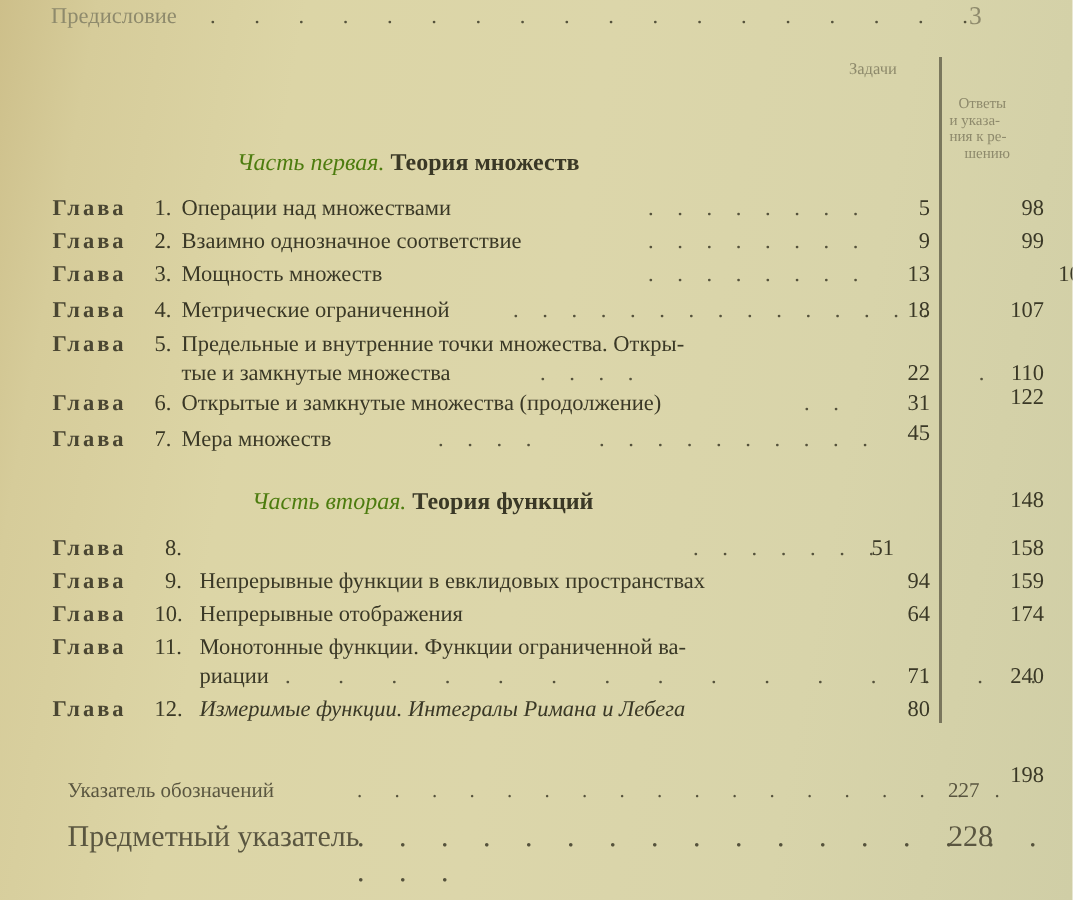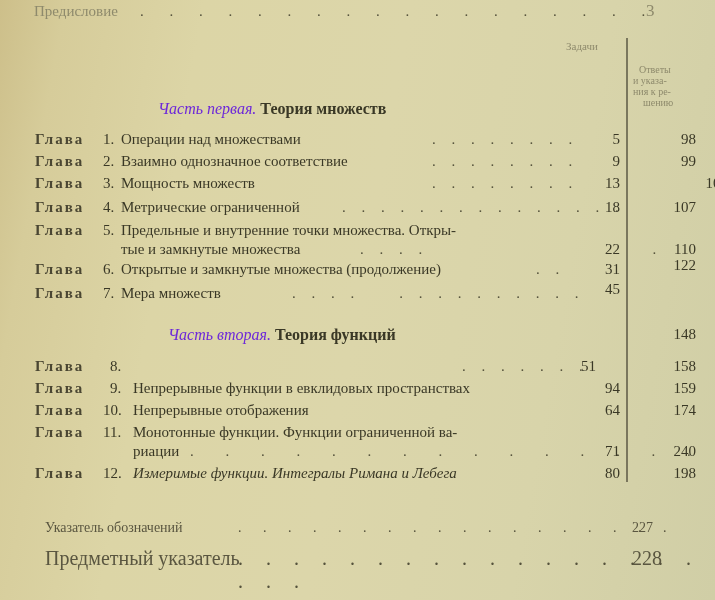--- a/index.html
+++ b/index.html
@@ -12,21 +12,21 @@
   .abs { position:absolute; white-space:nowrap; }
   .faded { color:#8e8a6c; }
   .mid { color:#5a5640;padding-left:20px; }
   .row { position:absolute; left:0; width:715px; height:20px; font-size:15px; }
   .gl { position:absolute; left:35px; letter-spacing:2px; font-weight:bold; color:#4a4632; }
   .num { position:absolute; width:40px; text-align:right; }
   .ans { position:absolute; width:50px; text-align:right; }
   .dots { position:absolute; letter-spacing:6px; color:#55523c; }
   .divider { position:absolute; left:626px; top:38px; width:2px; height:444px; background:#6a6650; opacity:.85; }
   .part { position:absolute; font-size:16px; }
-  .part i { font-style:italic; color:#6d28d9; }
+  .part i { font-style:italic; color:#4d7c0f; }
   .part b { font-weight:bold; }
 </style>
 </head>
 <body>
 
 <div class="abs faded" style="left:34px;top:3px;font-size:15px;">Предисловие</div>
 <div class="abs dots faded" style="left:140px;top:3px;font-size:15px;letter-spacing:11px;">. . . . . . . . . . . . . . . . . .</div>
 <div class="abs faded" style="left:646px;top:1px;font-size:17px;">3</div>
 
 <div class="abs faded" style="left:566px;top:40px;font-size:11px;">Задачи</div>
@@ -146,21 +146,21 @@
   <span class="dots" style="left:190px;top:19px;letter-spacing:14px;">. . . . . . . . . . . . . . . .</span>
   <span class="num" style="left:580px;top:19px;">71</span>
   <span class="ans" style="left:646px;top:19px;">240</span>
 </div>
 
 <div class="row" style="top:465px;">
   <span class="gl">Глава</span>
   <span class="abs" style="left:103px;">12.</span>
   <span class="abs" style="left:133px;font-style:italic;">Измеримые функции. Интегралы Римана и Лебега</span>
   <span class="num" style="left:580px;">80</span>
-  <span class="ans" style="left:646px;">198</span>
+  <span class="ans" style="left:646px;margin-top:44px;">198</span>
 </div>
 
 <div class="row mid" style="top:520px;font-size:14px;">
   <span class="abs" style="left:45px;">Указатель обозначений</span>
   <span class="dots" style="left:238px;letter-spacing:9px;">. . . . . . . . . . . . . . . . . .</span>
   <span class="abs" style="left:632px;">227</span>
 </div>
 <div class="row mid" style="top:547px;font-size:20px;">
   <span class="abs" style="left:45px;">Предметный указатель</span>
   <span class="dots" style="left:238px;letter-spacing:9px;">. . . . . . . . . . . . . . . . . . . . .</span>

